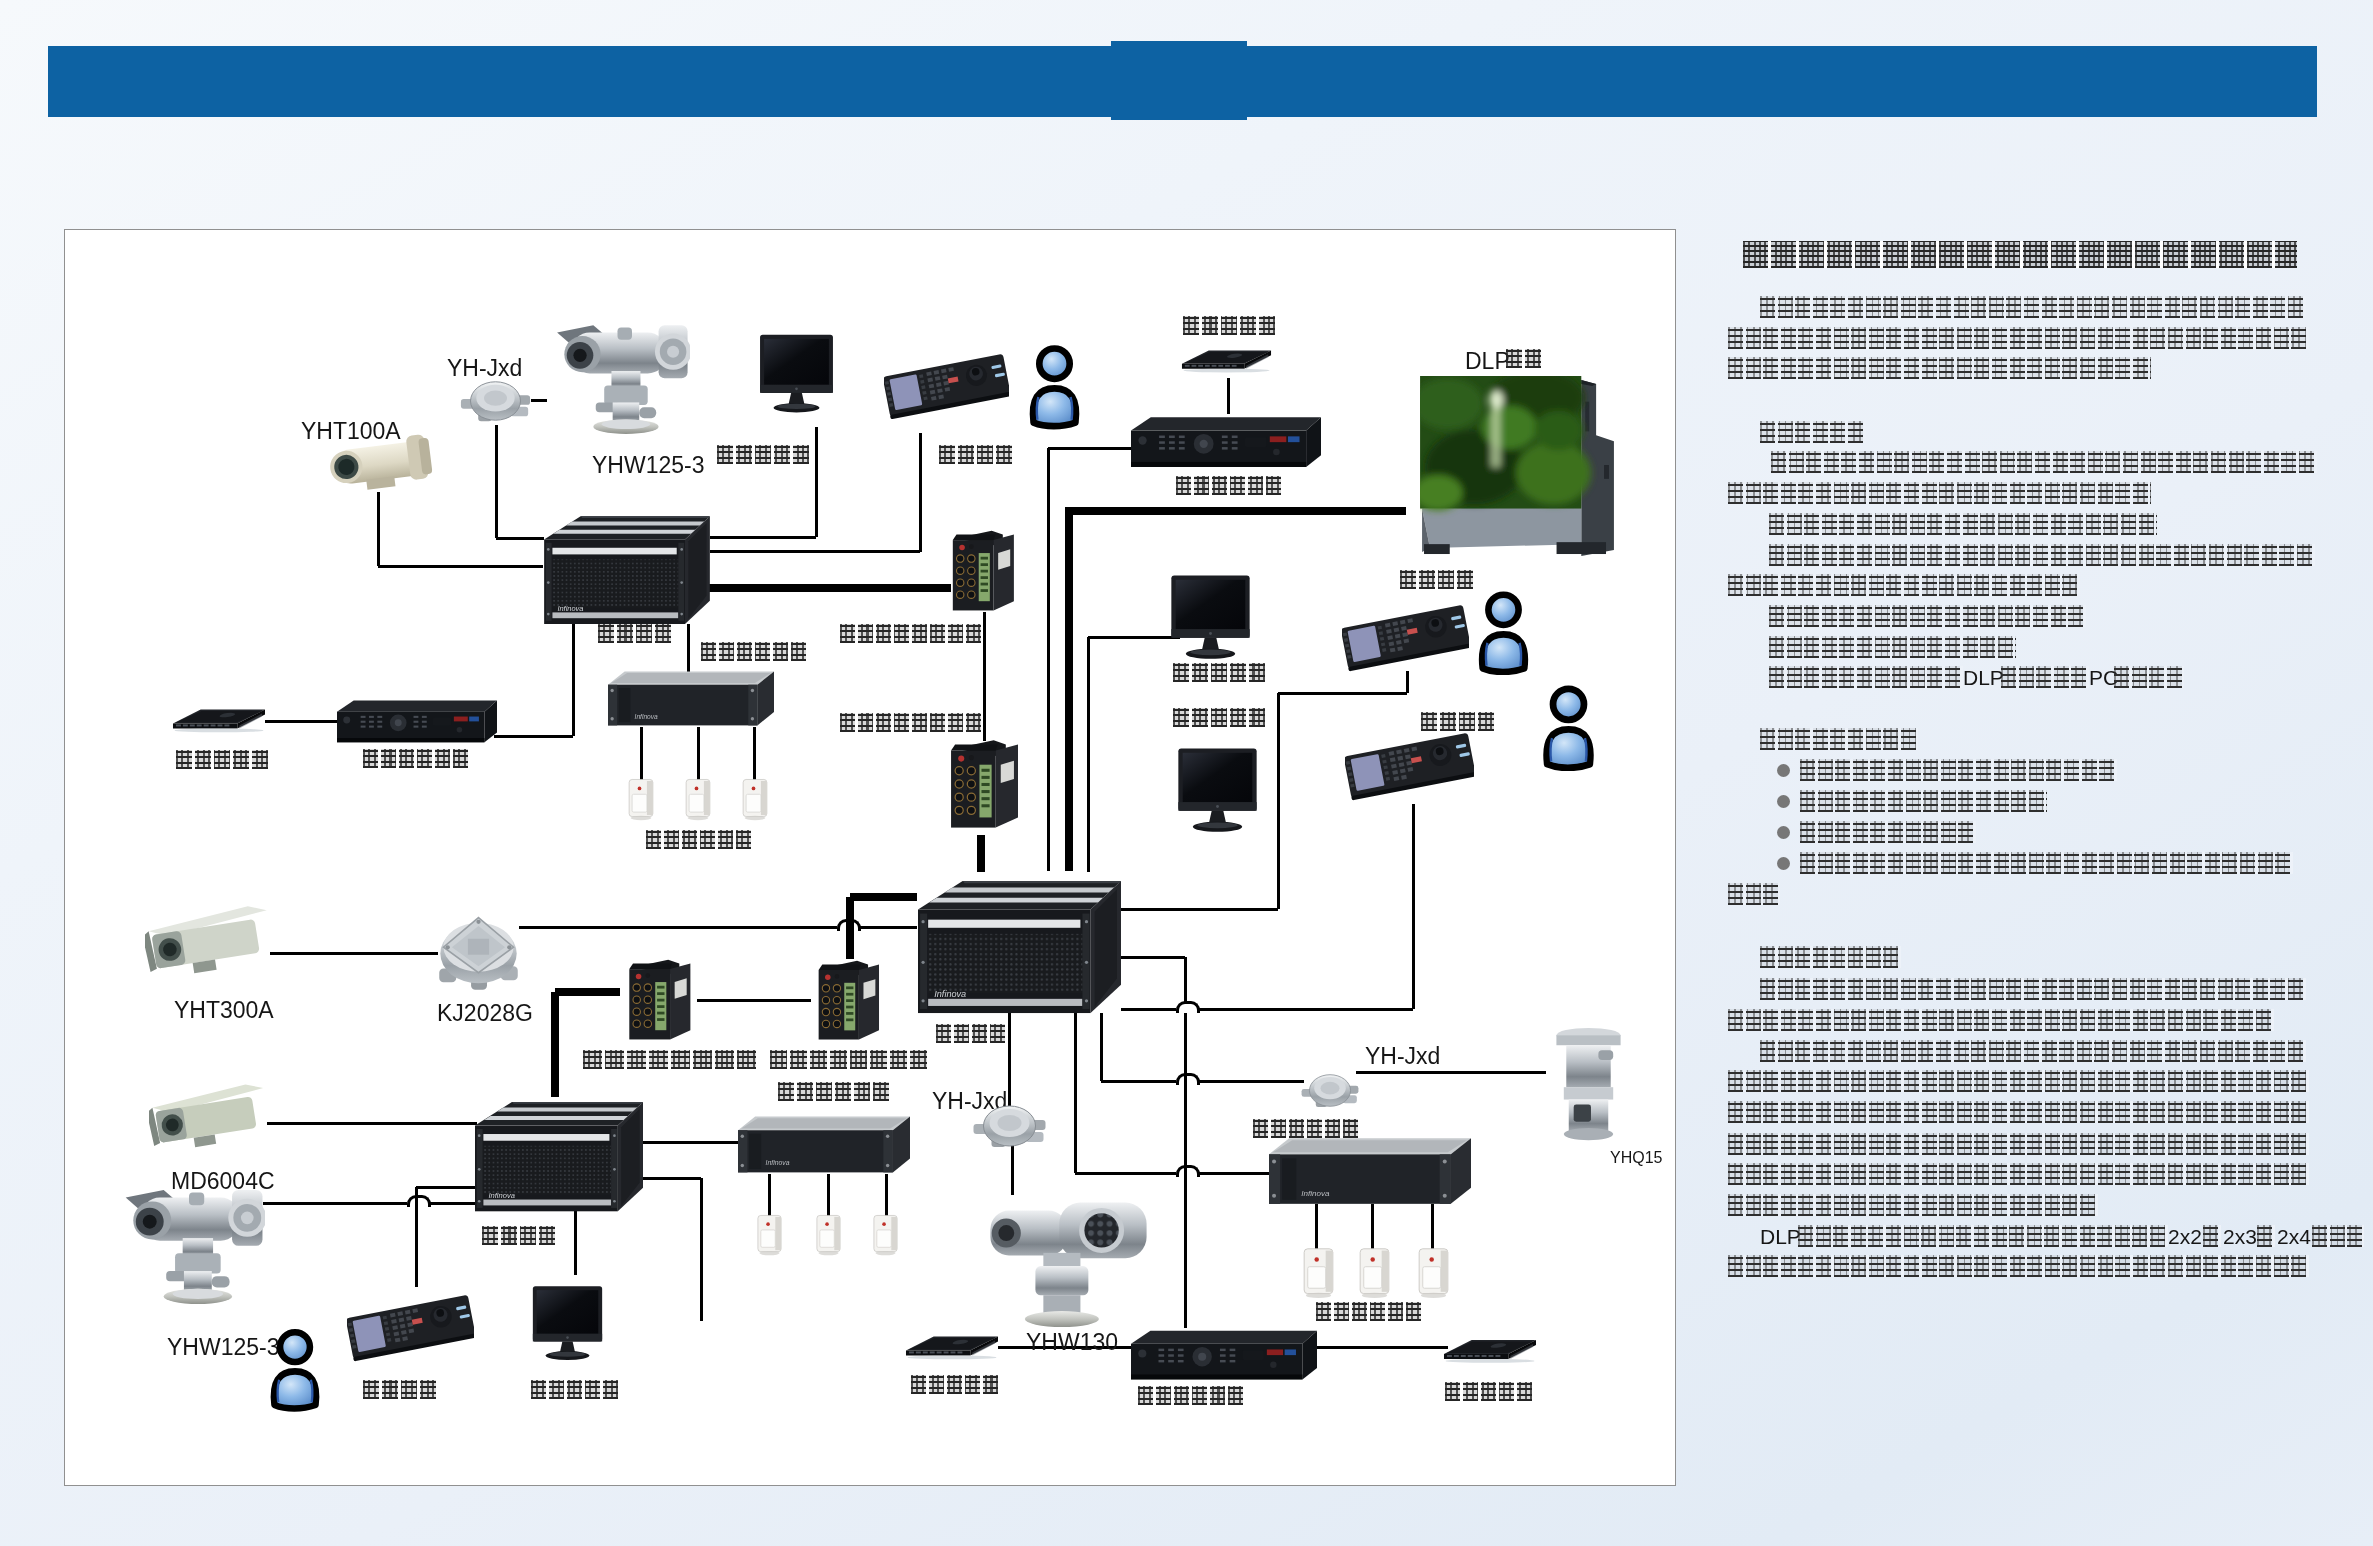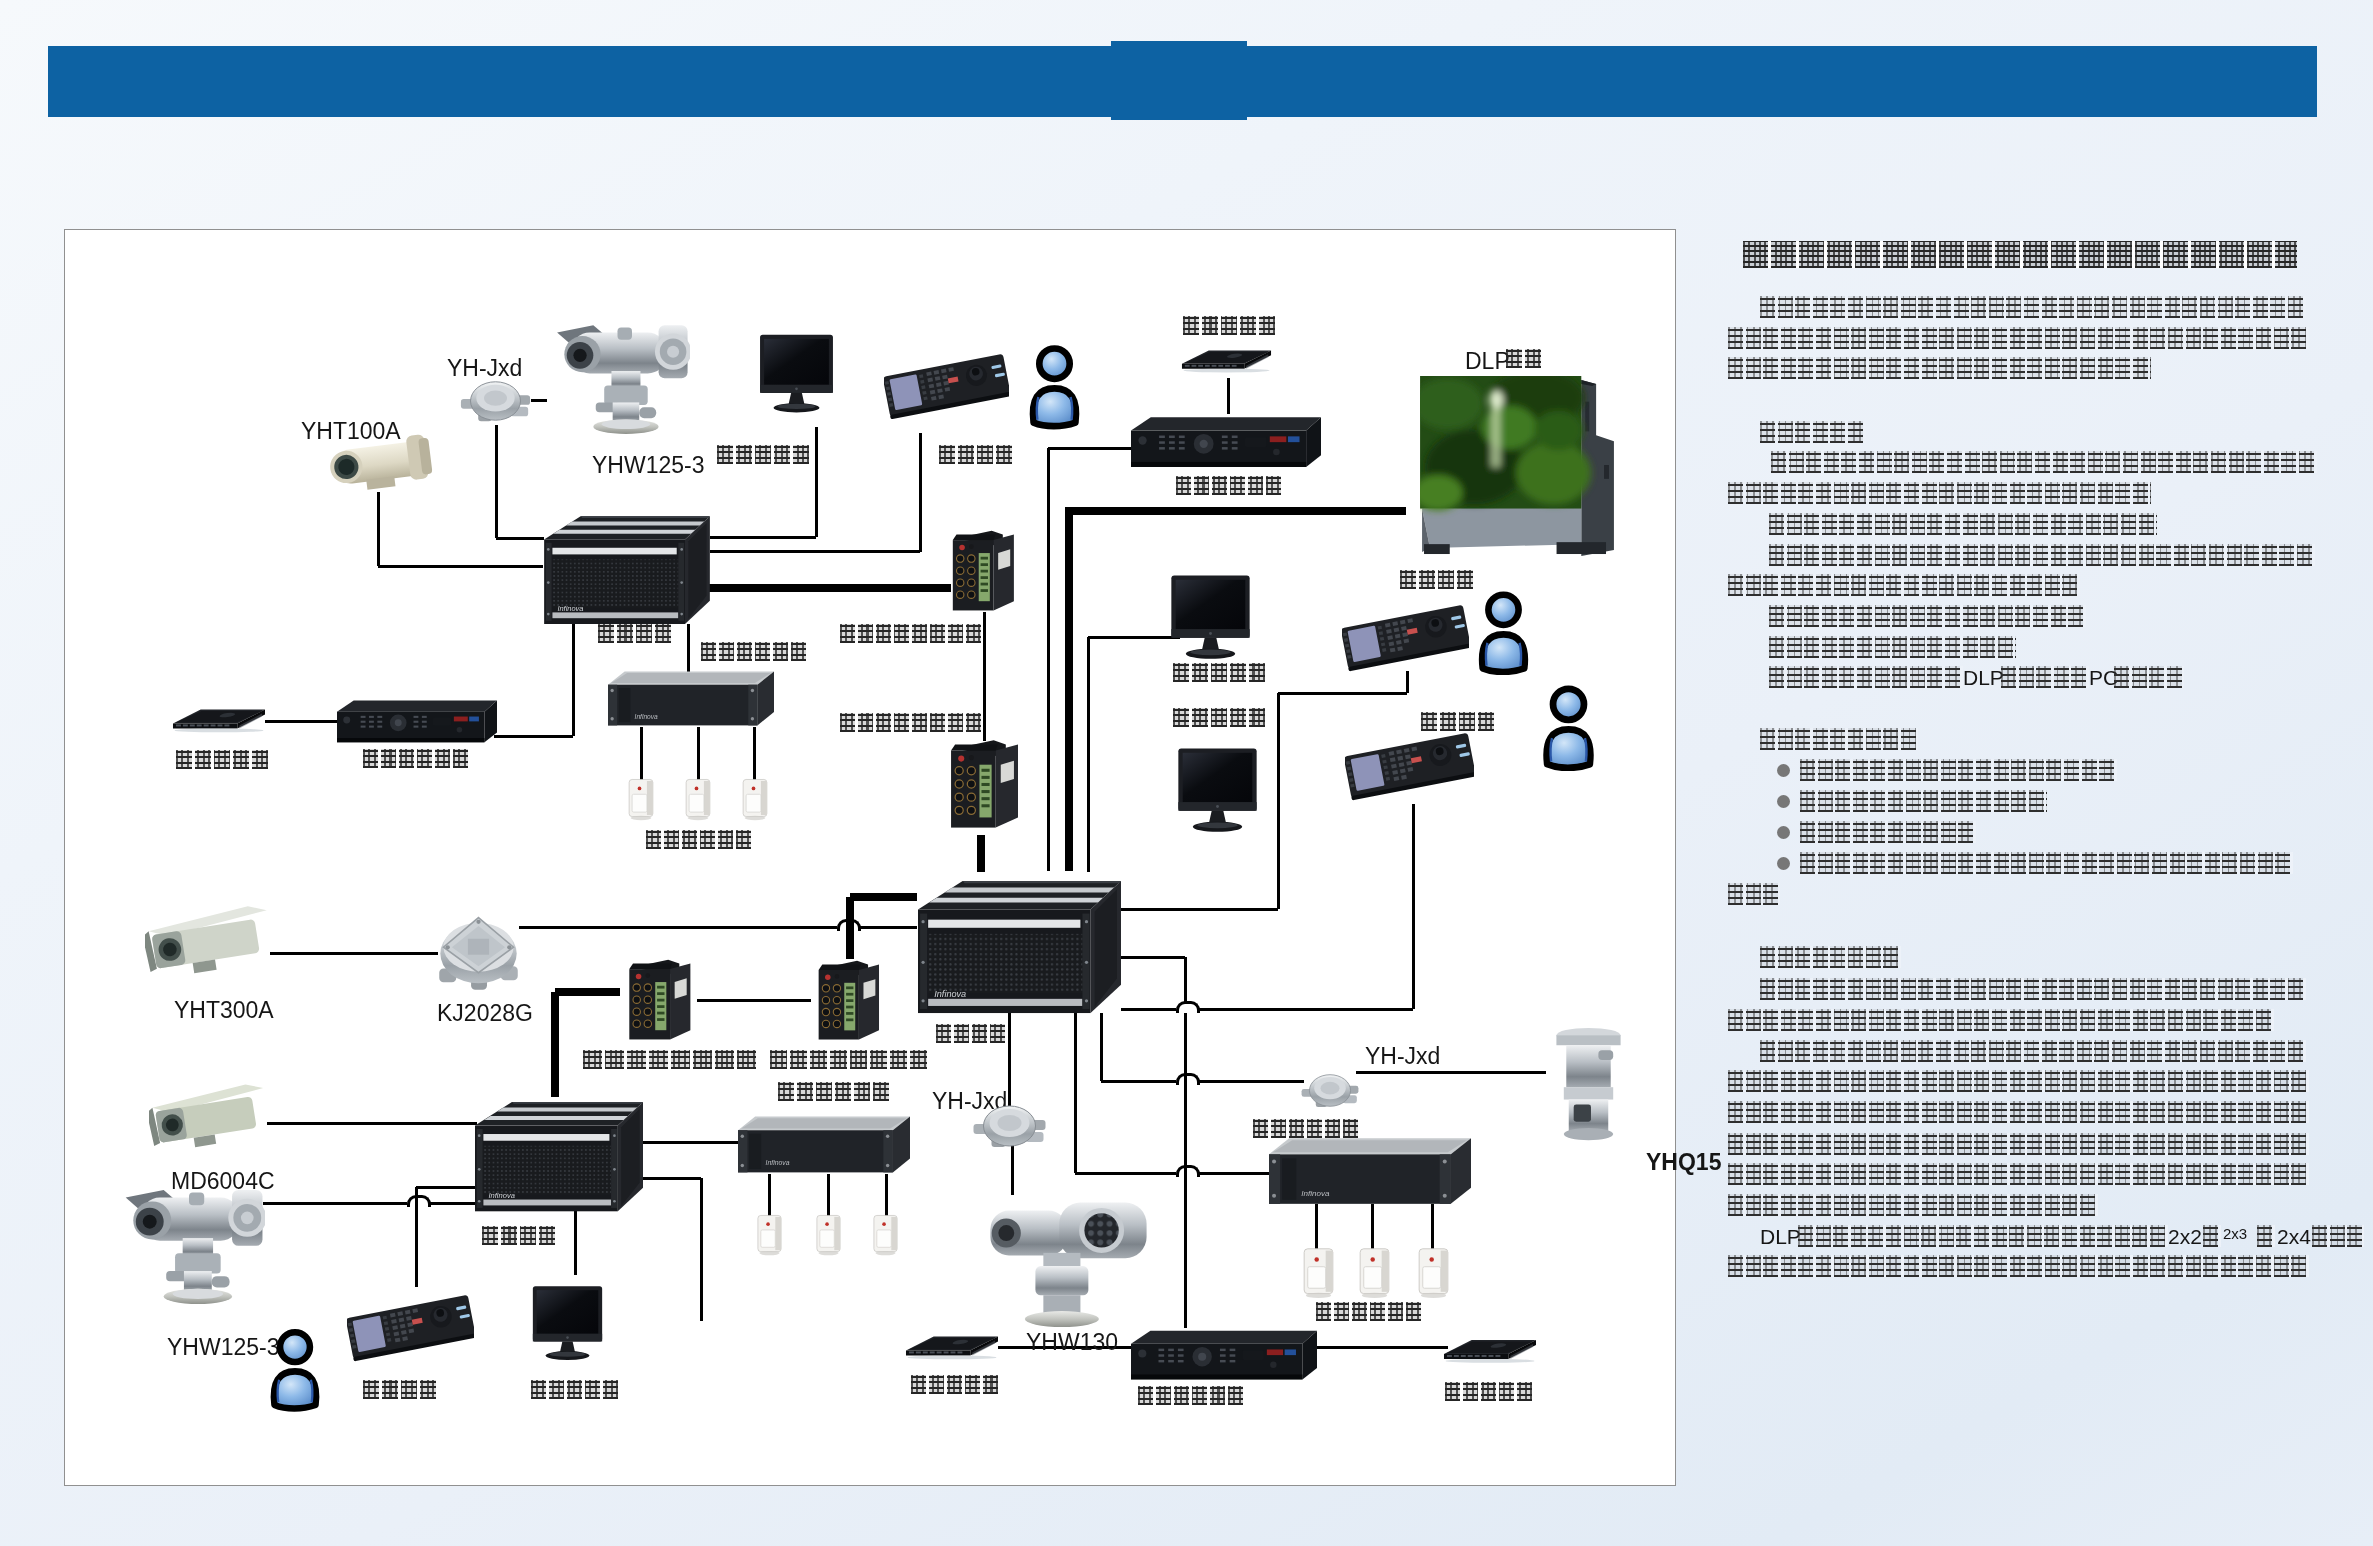--- a/index.html
+++ b/index.html
@@ -163,21 +163,21 @@
       <i></i>
     </div>
 <div class="lat" style="left:1365px;top:1043px;font-size:23px;font-weight:normal">YH-Jxd</div>
 <div class="zh" style="left:778px;top:1082px;width:113px;height:19px;--c:19px;--g1:16.3px">
       <i></i>
     </div>
 <div class="lat" style="left:932px;top:1088px;font-size:23px;font-weight:normal">YH-Jxd</div>
 <div class="zh" style="left:1253px;top:1119px;width:107px;height:19px;--c:18px;--g1:15.3px">
       <i></i>
     </div>
-<div class="lat" style="left:1646px;top:1149px;font-size:23px;font-weight:bold">YHQ15</div>
+<div class="lat" style="left:1610px;top:1149px;font-size:16px;font-weight:normal">YHQ15</div>
 <div class="lat" style="left:171px;top:1168px;font-size:23px;font-weight:normal">MD6004C</div>
 <div class="zh" style="left:482px;top:1226px;width:75px;height:19px;--c:19px;--g1:16.3px">
       <i></i>
     </div>
 <div class="zh" style="left:1316px;top:1302px;width:107px;height:19px;--c:18px;--g1:15.3px">
       <i></i>
     </div>
 <div class="lat" style="left:1026px;top:1329px;font-size:23px;font-weight:normal">YHW130</div>
 <div class="lat" style="left:167px;top:1334px;font-size:23px;font-weight:normal">YHW125-3</div>
 <div class="zh" style="left:911px;top:1375px;width:89px;height:19px;--c:18px;--g1:15.3px">
@@ -295,21 +295,21 @@
       <i></i>
     </div>
 <div class="lat" style="left:1760px;top:1225px;font-size:21px;font-weight:normal">DLP</div>
 <div class="zh light" style="left:1798px;top:1225px;width:370px;height:22px;--c:17.6px;--g1:15px">
       <i></i>
     </div>
 <div class="lat" style="left:2168px;top:1225px;font-size:21px;font-weight:normal">2x2</div>
 <div class="zh light" style="left:2203px;top:1225px;width:18px;height:22px;--c:17.6px;--g1:15px">
       <i></i>
     </div>
-<div class="lat" style="left:2223px;top:1225px;font-size:15px;font-weight:normal">2x3</div>
+<div class="lat" style="left:2223px;top:1225px;font-size:21px;font-weight:normal">2x3</div>
 <div class="zh light" style="left:2257px;top:1225px;width:18px;height:22px;--c:17.6px;--g1:15px">
       <i></i>
     </div>
 <div class="lat" style="left:2277px;top:1225px;font-size:21px;font-weight:normal">2x4</div>
 <div class="zh light" style="left:2312px;top:1225px;width:52px;height:22px;--c:17.6px;--g1:15px">
       <i></i>
     </div>
 <svg width="0" height="0">
       <defs>
 <radialGradient id="pg" cx="40%" cy="35%" r="75%">

